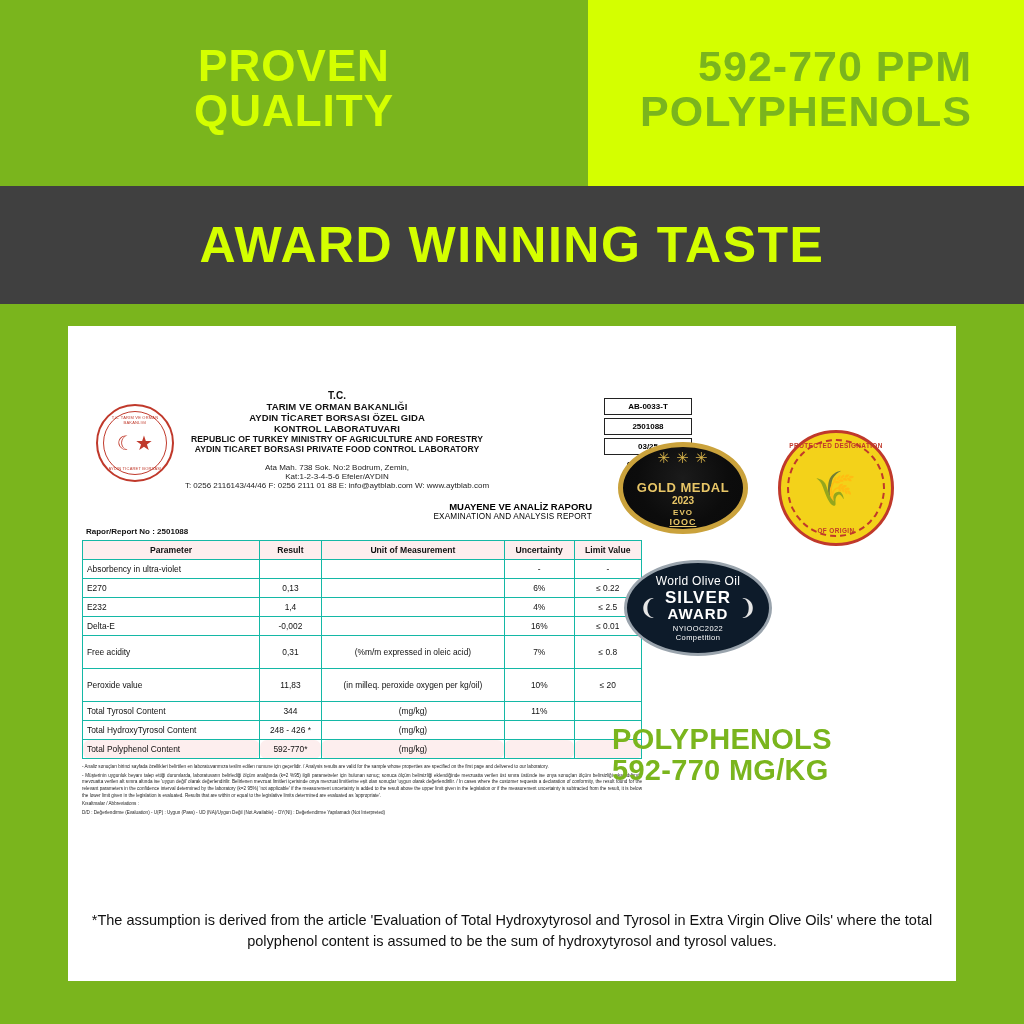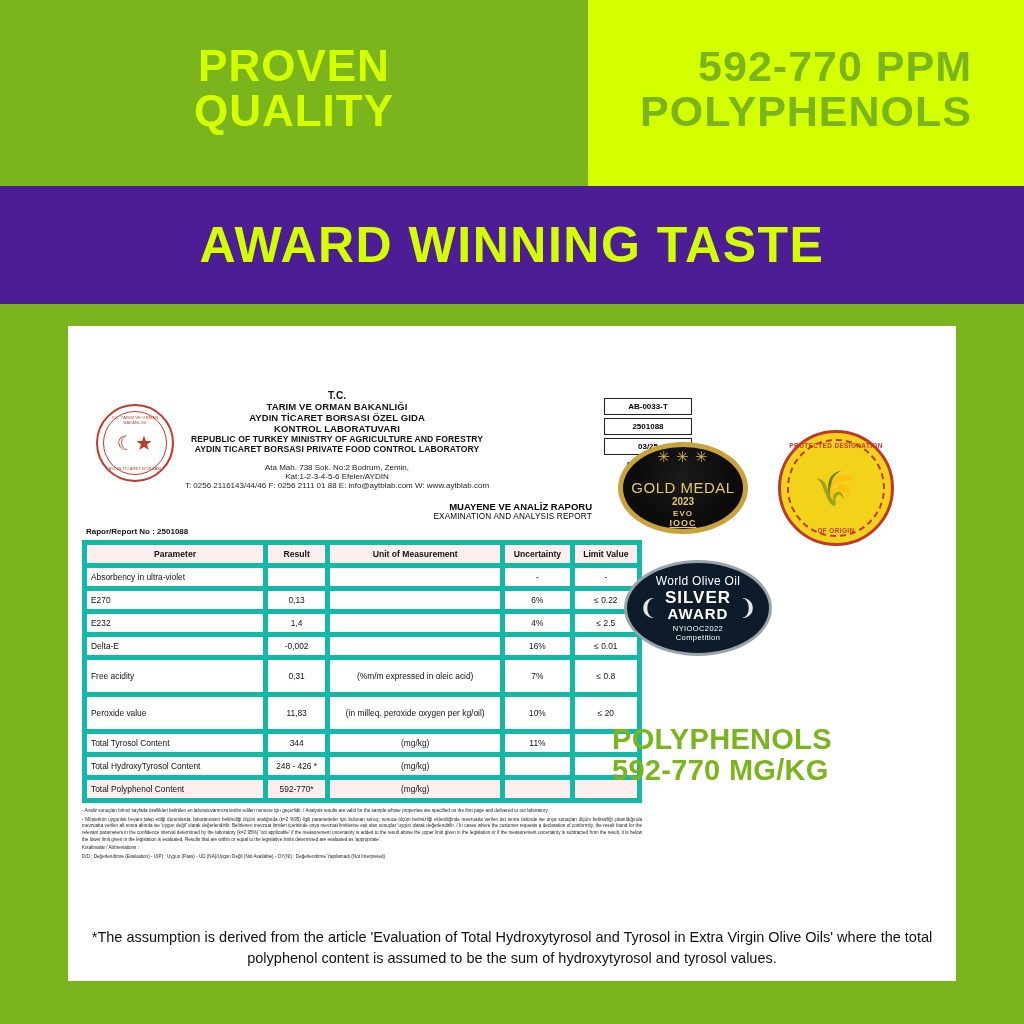--- a/index.html
+++ b/index.html
@@ -61,21 +61,21 @@
     line-height: 1.04;
     letter-spacing: 1px;
     text-align: right;
     text-transform: uppercase;
   }
 
   
   .dark-strip {
     width: 100%;
     height: 118px;
-    background: #4c1d95;
+    background: #404040;
     display: flex;
     align-items: center;
     justify-content: center;
   }
   .dark-strip .txt {
     color: #d4ff00;
     font-weight: bold;
     font-size: 50px;
     letter-spacing: 1.5px;
     text-transform: uppercase;
@@ -200,21 +200,21 @@
     border: 5px solid #caa23c;
     box-sizing: border-box;
     display: flex;
     flex-direction: column;
     align-items: center;
     justify-content: center;
     color: #e8c667;
     position: relative;
   }
   .gold-medal .sparkle { font-size: 15px; line-height: 1; color: #d9b44a; letter-spacing: 1px;}
-  .gold-medal .gm-t { font-size: 15px; font-weight: normal; letter-spacing: .5px; margin-top: 15px;}
+  .gold-medal .gm-t { font-size: 13px; font-weight: bold; letter-spacing: .5px; margin-top: 15px;}
   .gold-medal .gm-y { font-size: 10px; font-weight: bold; }
   .gold-medal .gm-b { font-size: 8px; font-weight: bold; margin-top: 2px; letter-spacing: 1px;}
   .gold-medal .gm-b2 { font-size: 9px; font-weight: bold; letter-spacing: 1px; text-decoration: underline;}
 
   .pdo-badge {
     width: 116px;
     height: 116px;
     border-radius: 50%;
     background: #f3d21a;
     border: 3px solid #c0392b;
@@ -294,21 +294,21 @@
 
   
   table.analysis {
     margin-top: 4px;
     border-collapse: collapse;
     width: 560px;
     font-size: 8.4px;
     color: #111;
   }
   table.analysis th, table.analysis td {
-    border: 5px solid #14b8a6;
+    border: 1px solid #14b8a6;
     padding: 3px 4px;
     height: 12px;
   }
   table.analysis thead th {
     background: #fdeeee;
     font-weight: bold;
     text-align: center;
     font-size: 8.6px;
   }
   table.analysis td.param { text-align: left; width: 168px; }
@@ -325,21 +325,21 @@
     color: #222;
     text-align: justify;
   }
   .footnotes p { margin: 0 0 2px 0; }
 
   
   .bottom-note {
     position: absolute;
     left: 20px;
     right: 20px;
-    bottom: 12px;
+    bottom: 29px;
     text-align: center;
     font-size: 14.5px;
     color: #111;
     line-height: 1.45;
   }
 </style>
 </head>
 <body>
 
 <div class="page">

